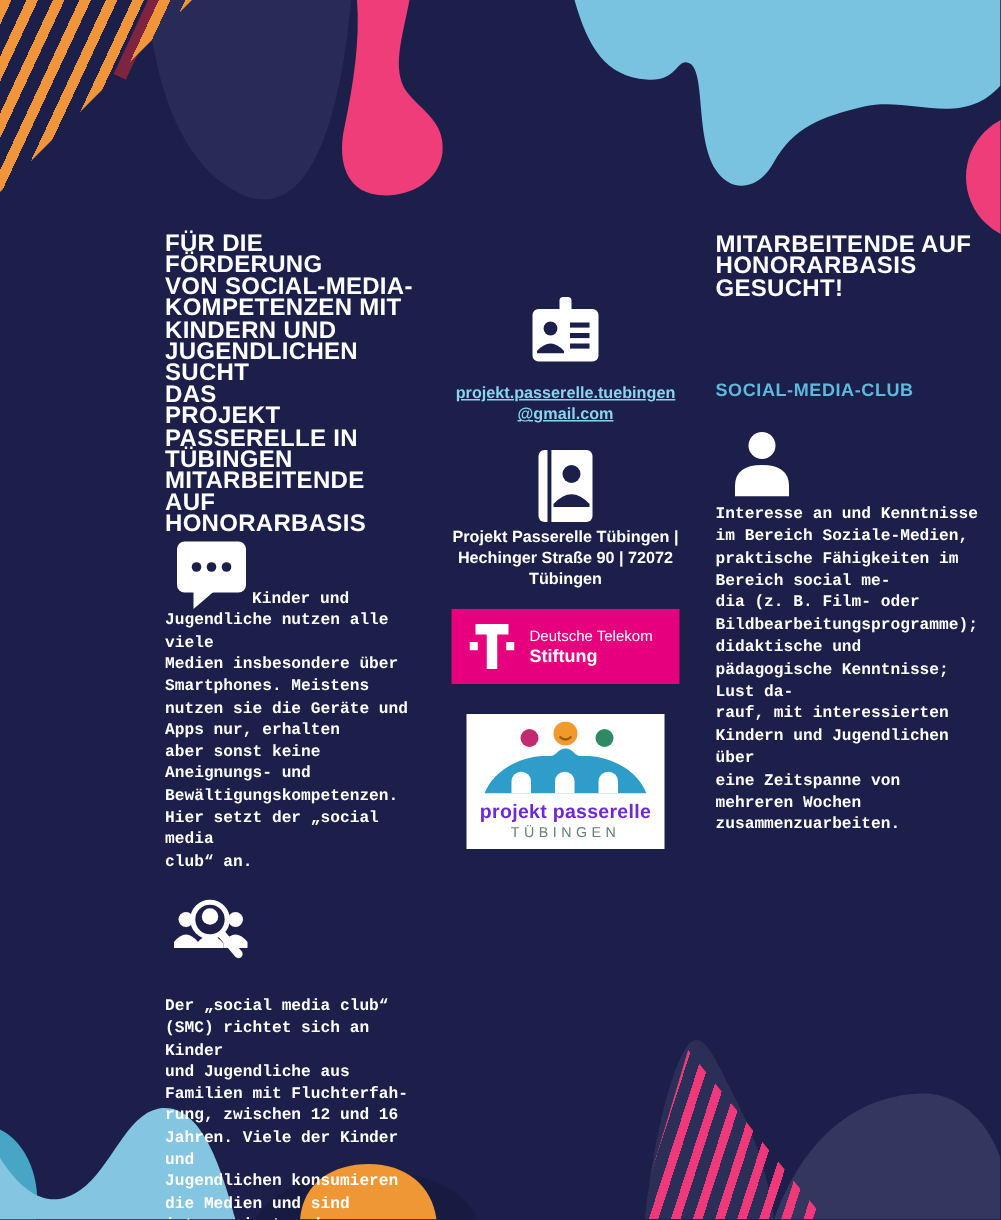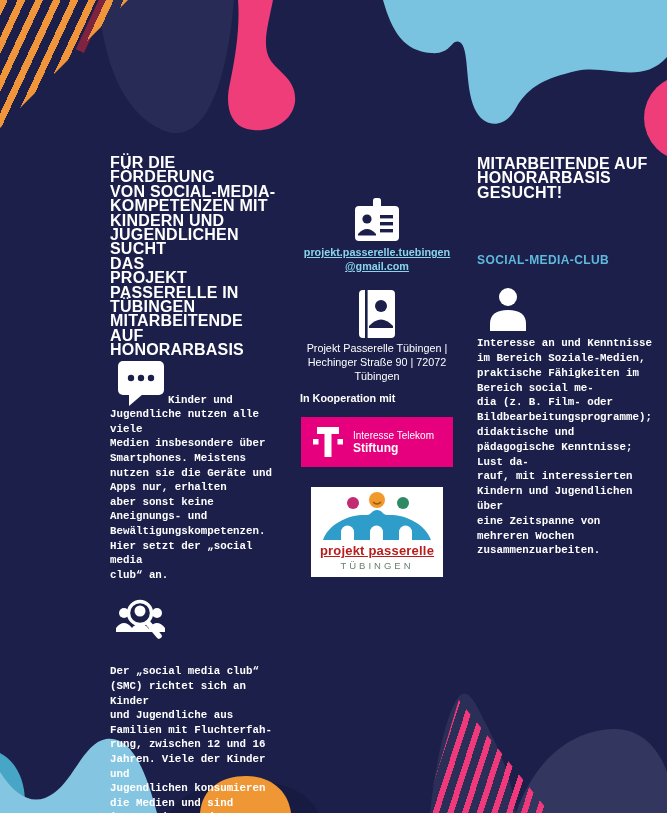--- a/index.html
+++ b/index.html
@@ -45,38 +45,38 @@
     color:#5fb9dd;font-size:12px;font-weight:bold;letter-spacing:.4px;
     margin:53px 0 0 0;
   }
   .col3 .person-icon-wrap{margin:20px 0 0 10px;height:44px;}
   .col3 .body-text{margin-top:5px;}
   a.link{
     color:#8ad4ec;font-size:10.8px;font-weight:bold;line-height:14px;
     text-decoration:underline;white-space:pre-line;display:block;cursor:pointer;
   }
   .contact-name{font-size:10.8px;font-weight:bold;margin-top:12px;line-height:14px;}
-  .email{margin-top:1px;}
+  .email{margin-top:11px;}
   .badge-icon-wrap{height:47px;}
   .book-icon-wrap{margin-top:16px;height:50px;}
-  .address{margin-top:2px;font-size:10.8px;font-weight:normal;line-height:14px;white-space:pre-line;}
+  .address{margin-top:2px;font-size:10.8px;font-weight:bold;line-height:14px;white-space:pre-line;}
   .koop{margin-top:9px;text-align:left;padding-left:15px;font-size:10.8px;font-weight:bold;}
   .telekom-box{
     width:152px;height:50px;background:#e6007e;margin:13px auto 0 auto;
     display:flex;align-items:center;padding-left:12px;box-sizing:border-box;gap:10px;
     text-align:left;
   }
   .telekom-text{color:#fff;line-height:12px;}
   .telekom-line1{font-size:10px;font-weight:normal;}
   .telekom-line2{font-size:12px;font-weight:bold;}
   .passerelle-box{
     width:132px;height:90px;background:#ffffff;margin:20px auto 0 auto;
     padding-top:5px;box-sizing:border-box;
   }
-  .pp-title{color:#b91c1c;font-size:13px;font-weight:bold;line-height:14px;letter-spacing:.2px;text-decoration:underline;}
+  .pp-title{color:#6d28d9;font-size:13px;font-weight:bold;line-height:14px;letter-spacing:.2px;}
   .pp-sub{color:#64836f;font-size:9.5px;letter-spacing:3px;line-height:12px;margin-top:2px;}
 </style>
 </head>
 <body>
 
 <svg class="shapes" width="667" height="813" viewBox="0 0 667 813">
   <path d="M98,0 C104,62 122,112 162,130 C202,147 226,92 234,0 Z" fill="#272b55"></path>
   <path d="M238,0 L273,0 C268,26 261,46 271,61 C281,74 297,81 295,102 C292,124 267,134 247,129 C229,124 225,104 230,83 C236,54 240,26 238,0 Z" fill="#ee3d78"></path>
   <path d="M383,0 C392,32 404,51 431,53 C453,55 451,36 461,43 C470,52 464,92 477,113 C487,129 506,127 516,108 C529,85 547,78 576,71 C608,64 641,86 667,57 L667,0 Z" fill="#79c3e1"></path>
   <circle cx="687" cy="118" r="43" fill="#ee3d78"></circle>
@@ -165,30 +165,29 @@
     <svg width="48" height="50" viewBox="0 0 48 50">
       <rect x="6" y="1" width="36" height="48" rx="4" fill="#ffffff"></rect>
       <rect x="12" y="1" width="2.6" height="48" fill="#1b1f4a"></rect>
       <circle cx="28" cy="17" r="6" fill="#1b1f4a"></circle>
       <path d="M16,37 q12,-13 24,0 v2 h-24 z" fill="#1b1f4a"></path>
     </svg>
   </div>
   <div class="address">Projekt Passerelle Tübingen |
 Hechinger Straße 90 | 72072
 Tübingen</div>
-  <div class="koop">In Kooperation mit</div>
   <div class="telekom-box">
     <svg width="30" height="34" viewBox="0 0 30 34">
       <rect x="4" y="2" width="22" height="7" fill="#ffffff"></rect>
       <rect x="11.5" y="2" width="7" height="30" fill="#ffffff"></rect>
       <rect x="0" y="14" width="5.5" height="5.5" fill="#ffffff"></rect>
       <rect x="24.5" y="14" width="5.5" height="5.5" fill="#ffffff"></rect>
     </svg>
     <div class="telekom-text">
-      <div class="telekom-line1">Interesse Telekom</div>
+      <div class="telekom-line1">Deutsche Telekom</div>
       <div class="telekom-line2">Stiftung</div>
     </div>
   </div>
   <div class="passerelle-box">
     <svg width="116" height="48" viewBox="0 0 116 48">
       <circle cx="34" cy="11" r="6" fill="#c22a72"></circle>
       <circle cx="58" cy="8" r="8" fill="#f09a2e"></circle>
       <path d="M54,10 q4,4 8,0" stroke="#9a5a10" stroke-width="1.6" fill="none"></path>
       <circle cx="84" cy="11" r="6" fill="#2e8a62"></circle>
       <path d="M4,48 C10,32 28,24 42,23 L48,23 C52,23 53,18 58,18 C63,18 64,23 68,23 L74,23 C88,24 106,32 112,48 Z" fill="#2f9dc9"></path>

